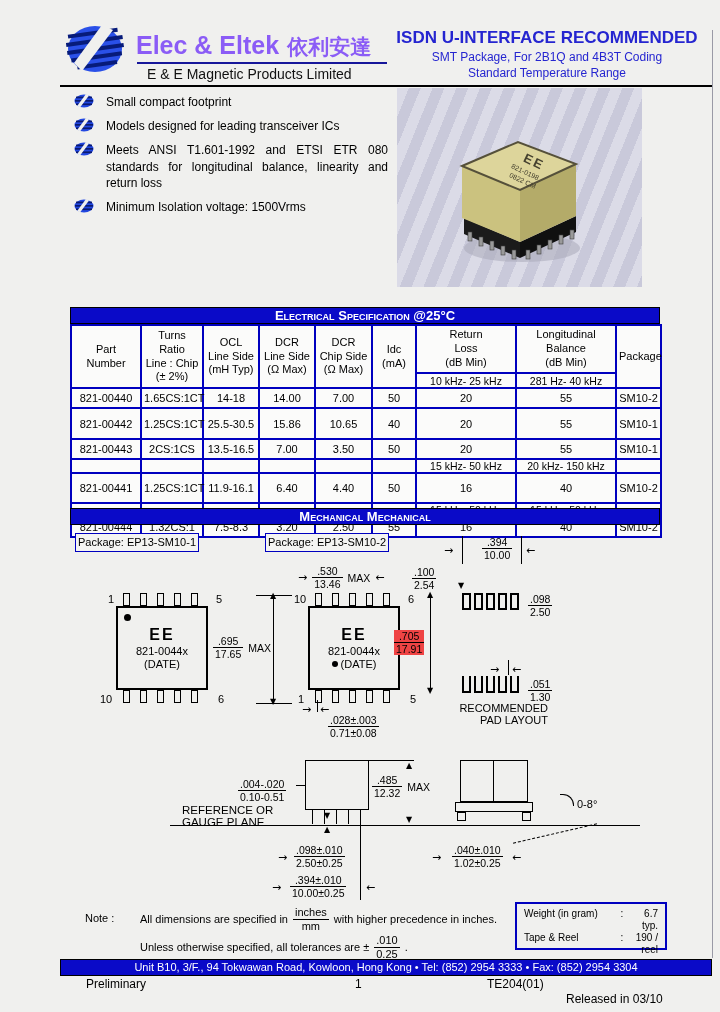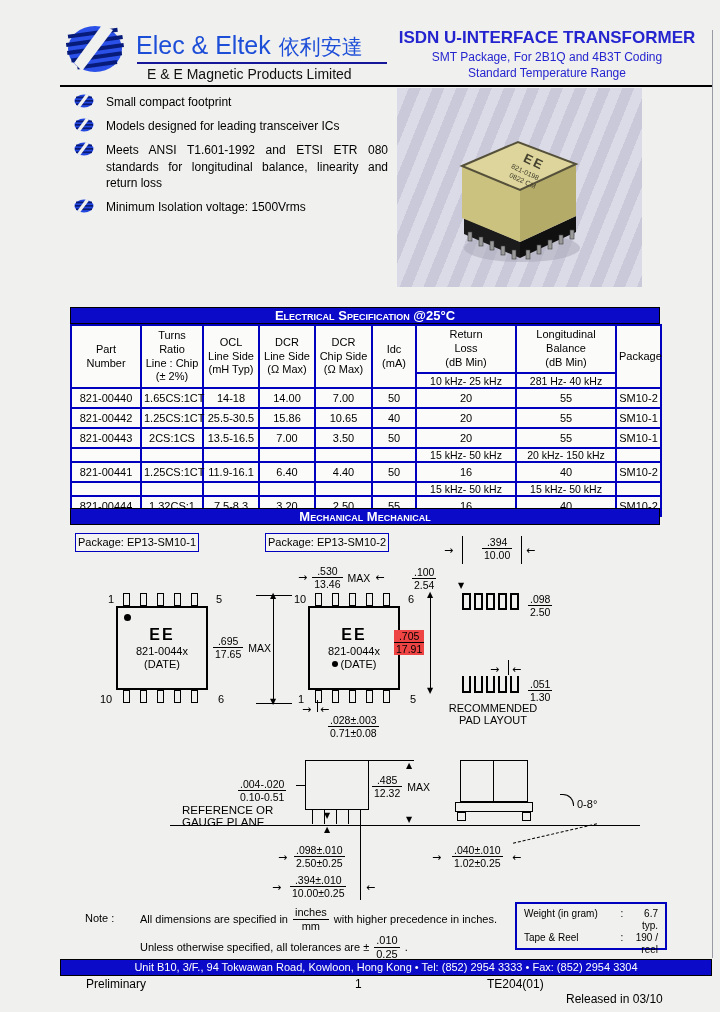--- a/index.html
+++ b/index.html
@@ -2,21 +2,21 @@
 <html><head>
 <meta charset="utf-8">
 <style>
   *{margin:0;padding:0;box-sizing:border-box}
   html,body{background:#f0f0ee}
   body{font-family:"Liberation Sans",sans-serif;color:#000}
   #page{position:relative;width:720px;height:1012px;background:#f0f0ee;overflow:hidden}
   .abs{position:absolute}
   .pre{white-space:pre-line}
   
-  .company{font-size:25px;font-weight:normal;color:#1d4ed8;white-space:nowrap}
+  .company{font-size:25px;font-weight:bold;color:#8b5cf6;white-space:nowrap}
   .company .cn{font-size:21px;margin-left:8px}
   .division{font-size:14px;color:#111}
   .doc-title{font-size:17px;font-weight:bold;color:#2525d0;text-align:center}
   .doc-sub{font-size:12px;color:#2525d0;text-align:center;margin-top:2px}
   
   .feat{display:flex;gap:12px;margin-bottom:8px;align-items:flex-start}
   .feat-txt{font-size:12px;line-height:1.35;width:282px}
   .just{text-align:justify}
   
   .banner{background:#0a0ac8;color:#fff;border:1px solid #000;text-align:center;
@@ -39,21 +39,21 @@
   .padu{border-top:none}
   .hl{position:absolute;background:#000;height:1px}
   .vl{position:absolute;background:#000;width:1px}
   .frac{display:inline-block;text-align:center;vertical-align:middle;line-height:1.15}
   .frac .ft{display:block;border-bottom:1px solid #000;padding:0 2px}
   .frac .fb{display:block;padding:0 2px}
   .dim{font-size:10.5px;white-space:nowrap}
   .dimrow{position:absolute;display:flex;align-items:center;gap:5px}
   .g{position:absolute;font-size:11px;line-height:1;font-family:"DejaVu Sans",sans-serif}
   .g8{font-size:8px}
-  .cap{font-size:11px;text-align:center}
+  .cap{font-size:11px;text-align:right}
   .rect{position:absolute;border:1.5px solid #000}
   .dash{position:absolute;border-top:1px dashed #000}
   .note-t{font-size:11px}
   .noterow{position:absolute;display:flex;align-items:center;gap:5px}
   .wbox{position:absolute;border:2px solid #0000bf;padding:4px 7px;display:flex;flex-direction:column;justify-content:space-between}
   .wrow{display:flex;font-size:10px;line-height:1.2}
   .wlab{width:88px}.wcol{width:20px;text-align:center}.wval{flex:1;text-align:right}
   
   .addr{background:#0a0ac8;border:1px solid #000;color:#fff;font-size:11px;text-align:center;line-height:15px;height:17px}
   .foot-t{font-size:12px}
@@ -74,21 +74,21 @@
         <rect x="9" y="39" width="40" height="4" fill="#071b7a"></rect>
       </g>
       <polygon points="36,1 47,6 16,47 8,39" fill="#f0f0ee"></polygon>
     </svg>
   </div>
   <div class="abs company" style="left:136px;top:31px"><span>Elec &amp; Eltek</span><span class="cn">依利安達</span></div>
   <div class="abs" style="left:137px;top:62px;width:250px;height:2px;background:#16169a"></div>
   <div class="abs division" style="left:147px;top:66px">E &amp; E Magnetic Products Limited</div>
 
   <div class="abs" style="left:382px;top:28px;width:330px">
-    <div class="doc-title">ISDN U-INTERFACE TRANSFORMER</div>
+    <div class="doc-title">ISDN U-INTERFACE RECOMMENDED</div>
     <div class="doc-sub">SMT Package, For 2B1Q and 4B3T Coding</div>
     <div class="doc-sub">Standard Temperature Range</div>
   </div>
   <div class="abs" style="left:60px;top:85px;width:652px;height:2px;background:#000"></div>
   <div class="abs" style="left:712px;top:30px;width:1px;height:928px;background:#9a9aa6"></div>
 
   <div class="abs" style="left:74px;top:94px;width:320px">
     <div class="feat">
       <svg width="20" height="14" viewBox="0 0 20 14">
           <ellipse cx="10" cy="7" rx="9.5" ry="6.5" fill="#2247e0"></ellipse>
@@ -207,21 +207,21 @@
         <td>821-00440</td>
             <td>1.65CS:1CT</td>
             <td>14-18</td>
             <td>14.00</td>
             <td>7.00</td>
             <td>50</td>
             <td>20</td>
             <td>55</td>
             <td>SM10-2</td>
       </tr>
-      <tr style="height:20px">
+      <tr style="height:31px">
         <td>821-00442</td>
             <td>1.25CS:1CT</td>
             <td>25.5-30.5</td>
             <td>15.86</td>
             <td>10.65</td>
             <td>40</td>
             <td>20</td>
             <td>55</td>
             <td>SM10-1</td>
       </tr>
@@ -240,21 +240,21 @@
         <td></td>
             <td></td>
             <td></td>
             <td></td>
             <td></td>
             <td></td>
         <td>15 kHz- 50 kHz</td>
         <td>20 kHz- 150 kHz</td>
         <td></td>
       </tr>
-      <tr style="height:20px">
+      <tr style="height:30px">
         <td>821-00441</td>
             <td>1.25CS:1CT</td>
             <td>11.9-16.1</td>
             <td>6.40</td>
             <td>4.40</td>
             <td>50</td>
             <td>16</td>
             <td>40</td>
             <td>SM10-2</td>
       </tr>

